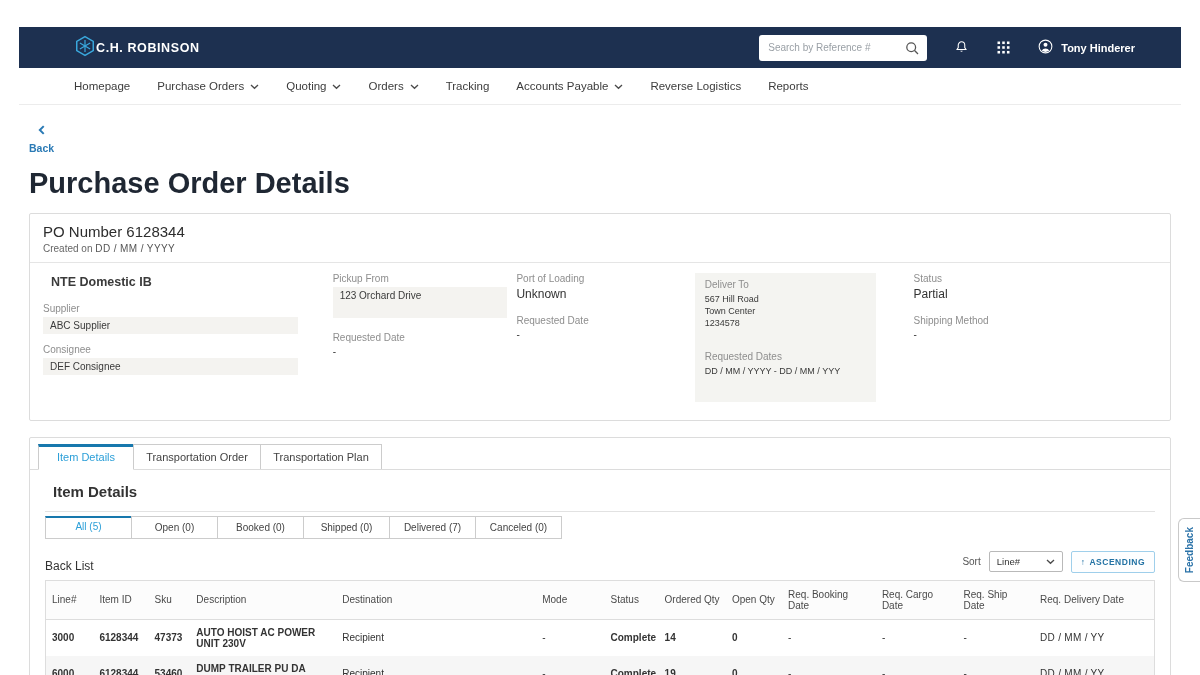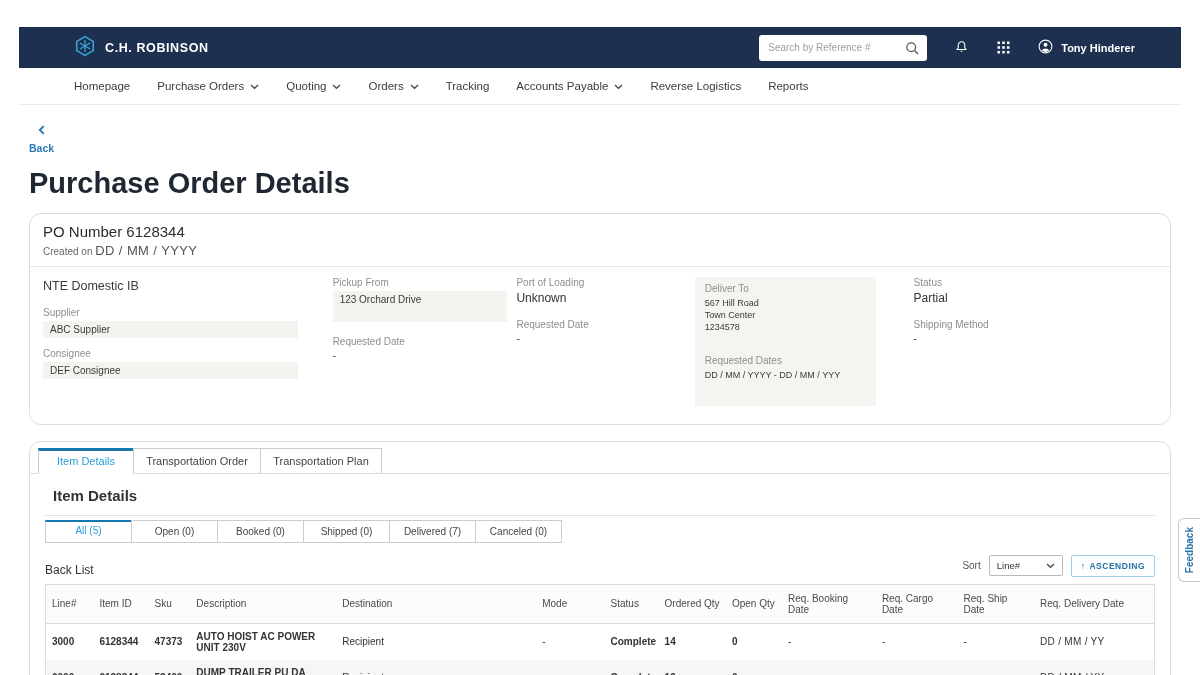--- a/index.html
+++ b/index.html
@@ -3,21 +3,21 @@
 <meta charset="utf-8">
 <style>
   * { box-sizing: border-box; margin: 0; padding: 0; }
   html, body { width: 1200px; height: 675px; overflow: hidden; background: #fff;
     font-family: "Liberation Sans", "DejaVu Sans", sans-serif; }
   .app { margin: 27px 19px 0 19px; }
 
   
   .topbar { height: 41px; background: #1d3050; display: flex; align-items: center;
     padding: 0 46px 0 55px; }
-  .brand { display: flex; align-items: center; gap: 9px; }
+  .brand { display: flex; align-items: center; }
   .brand-text { color: #fff; font-size: 12.5px; font-weight: bold; letter-spacing: .6px; }
   .topbar-right { margin-left: auto; display: flex; align-items: center; gap: 26px; }
   .searchbox { position: relative; width: 168px; }
   .searchbox input { width: 100%; height: 26px; border: none; border-radius: 3px;
     padding: 0 28px 0 9px; font-size: 10px; color: #333; outline: none;
     font-family: inherit; }
   .searchbox input::placeholder { color: #9aa0a6; }
   .searchbox .search-ic { position: absolute; right: 7px; top: 5px; }
   .icon-btn { background: none; border: none; cursor: pointer; display: flex; align-items: center; }
   .userchip { display: flex; align-items: center; gap: 7px; color: #fff;
@@ -28,38 +28,38 @@
     gap: 27px; padding: 16px 55px; border-bottom: 1px solid #ececec; }
   .nav-item { display: flex; align-items: center; gap: 6px; font-size: 11.5px;
     color: #3c3c3c; text-decoration: none; cursor: pointer; }
 
   
   .content { padding: 0 10px; }
   .back-link { display: inline-flex; align-items: center; gap: 5px; margin-top: 20px;
     font-size: 10.5px; font-weight: bold; color: #2a7ab5; text-decoration: none; cursor: pointer; flex-direction: column; }
   .page-title { font-size: 29px; font-weight: bold; color: #1f2733; margin: 13px 0 13px 0; }
 
-  .panel { border: 1px solid #dcdcdc; background: #fff; border-radius: 12px; }
+  .panel { border: 1px solid #dcdcdc; background: #fff; border-radius: 2px; }
 
   
   .po-head { padding: 9px 13px 8px 13px; border-bottom: 1px solid #e5e5e5; }
   .po-number { font-size: 15px; color: #2d2d2d; margin-bottom: 3px; }
   .po-created { font-size: 10px; color: #666; }
-  .po-created .date-val { font-size: 13px; color: #555; letter-spacing: .4px; }
+  .po-created .date-val { font-size: 10px; color: #555; letter-spacing: .4px; }
   .po-grid { display: flex; padding: 10px 13px 18px 13px; }
   .po-col { font-size: 10px; }
   .po-col-1 { width: 26%; }
   .po-col-2 { width: 16.5%; }
   .po-col-3 { width: 16%; }
   .po-col-4 { width: 17.5%; }
   .po-col-5 { width: 24%; padding-left: 24px; }
   .fld-label { font-size: 10px; color: #8e8e8e; margin: 0 0 3px 0; }
   .fld-value { font-size: 10px; color: #3a3a3a; }
   .fld-strong { font-size: 12px; font-weight: normal; color: #333; }
-  .order-type { font-size: 12.5px; font-weight: normal; color: #3a3a3a; margin: 2px 0 14px 0; }
+  .order-type { font-size: 12.5px; font-weight: bold; color: #3a3a3a; margin: 2px 0 14px 8px; }
   .gap-sm { height: 10px; } .gap-md { height: 14px; }
   .hl { background: #f4f3f0; padding: 3px 7px; width: 88%; }
   .hl-block { background: #f4f3f0; padding: 3px 7px 17px 7px; width: 95%; }
   .deliver-box { background: #f4f4f1; padding: 6px 10px 24px 10px; width: 93%; height: 100%; }
   .addr-line { font-size: 9px; color: #3a3a3a; line-height: 1.35; }
 
   
   .tabs-panel { margin-top: 16px; margin-bottom: 14px; }
   .tab-row { padding: 6px 8px 0 8px; border-bottom: 1px solid #dcdcdc; display: flex; }
   .tab { border: 1px solid #ccc; border-bottom: none; background: #fff; font-size: 11px;

